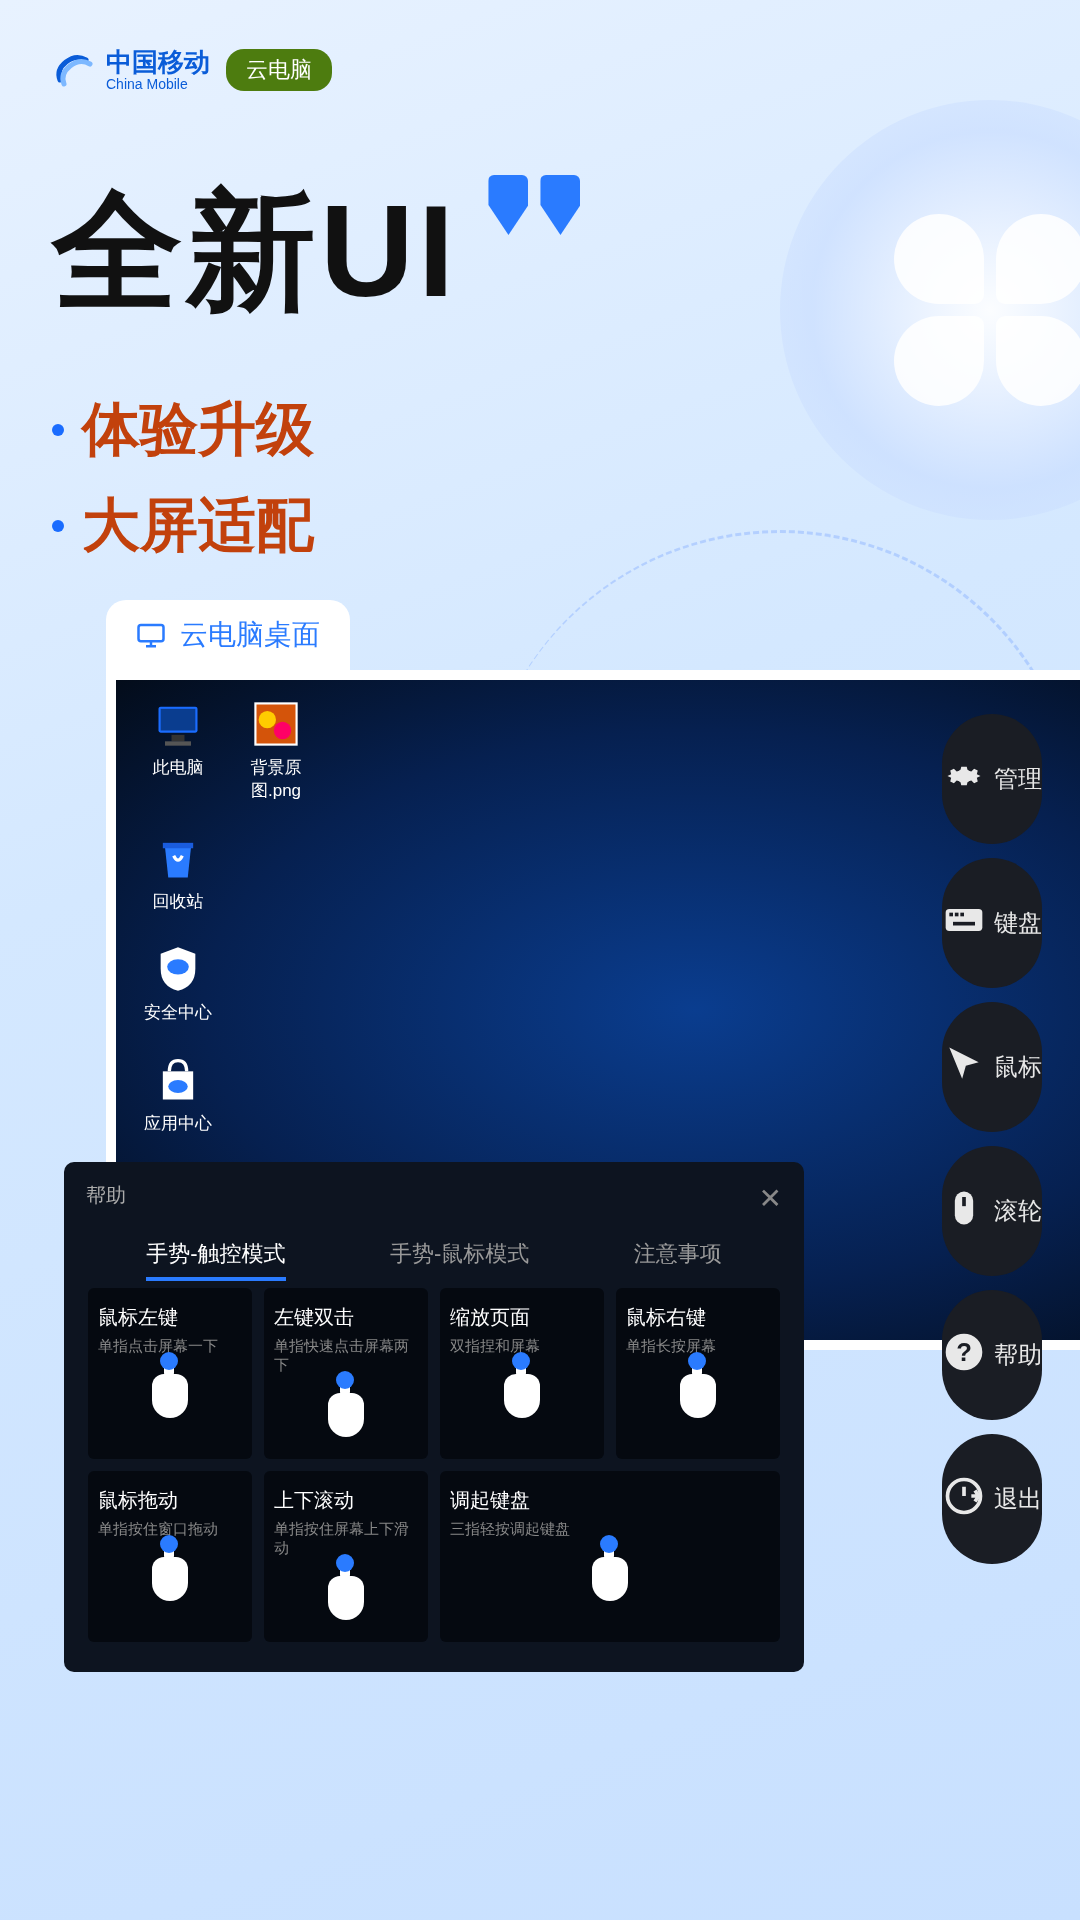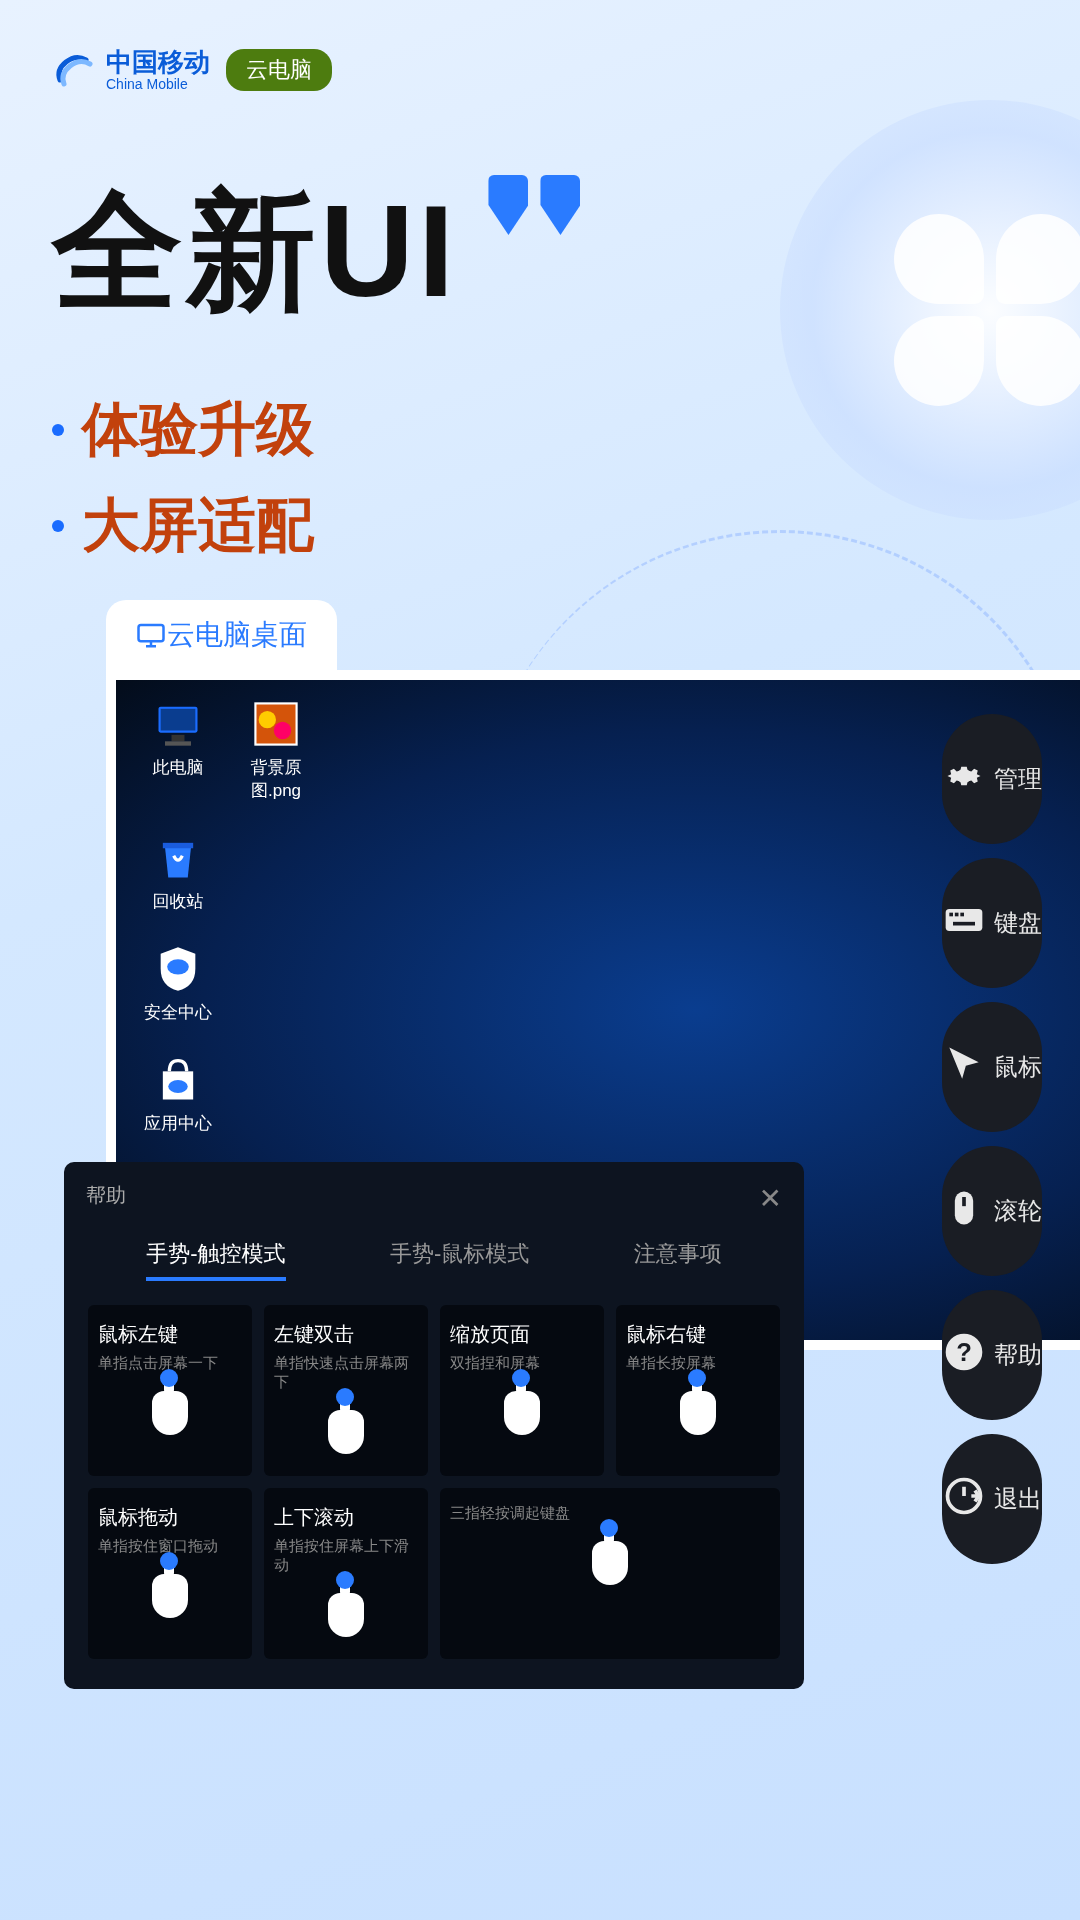--- a/index.html
+++ b/index.html
@@ -126,21 +126,21 @@
   left: 106px;
   right: 0;
   bottom: 0;
 }
 .tab-bar {
   background: #fff;
   border-radius: 20px 20px 0 0;
   padding: 16px 30px;
   display: inline-flex;
   align-items: center;
-  gap: 1px;
+  gap: 14px;
   color: #2a7bff;
   font-size: 28px;
   font-weight: 500;
 }
 .desktop {
   width: 100%;
   height: 680px;
   background: radial-gradient(ellipse at 60% 50%, #0a3d8f 0%, #062050 60%, #030c1a 100%);
   border: 10px solid #fff;
   border-right: none;
@@ -209,21 +209,21 @@
   display: flex;
   justify-content: space-between;
   padding: 0 22px 14px 22px;
   font-size: 20px;
   color: #aaa;
 }
 .close-x { color: #888; font-size: 28px; cursor: pointer; }
 .help-tabs {
   display: flex;
   justify-content: space-around;
-  padding: 10px 30px 24px 30px;
+  padding: 10px 30px 7px 30px;
 }
 .help-tab {
   font-size: 22px;
   color: #999;
   padding-bottom: 8px;
 }
 .help-tab.active {
   color: #fff;
   border-bottom: 4px solid #2a7bff;
 }
@@ -477,20 +477,21 @@
       <div class="gcard">
         <div class="gcard-title">上下滚动</div>
         <div class="gcard-sub">单指按住屏幕上下滑动</div>
         <div class="gcard-icon">
           <div class="hand">
             <div class="touch-dot"></div>
           </div>
         </div>
       </div>
       <div class="gcard wide">
+        <div class="gcard-title">调起键盘</div>
         <div class="gcard-sub">三指轻按调起键盘</div>
         <div class="gcard-icon">
           <div class="hand">
             <div class="touch-dot"></div>
           </div>
         </div>
       </div>
     </div>
 </div>
 

